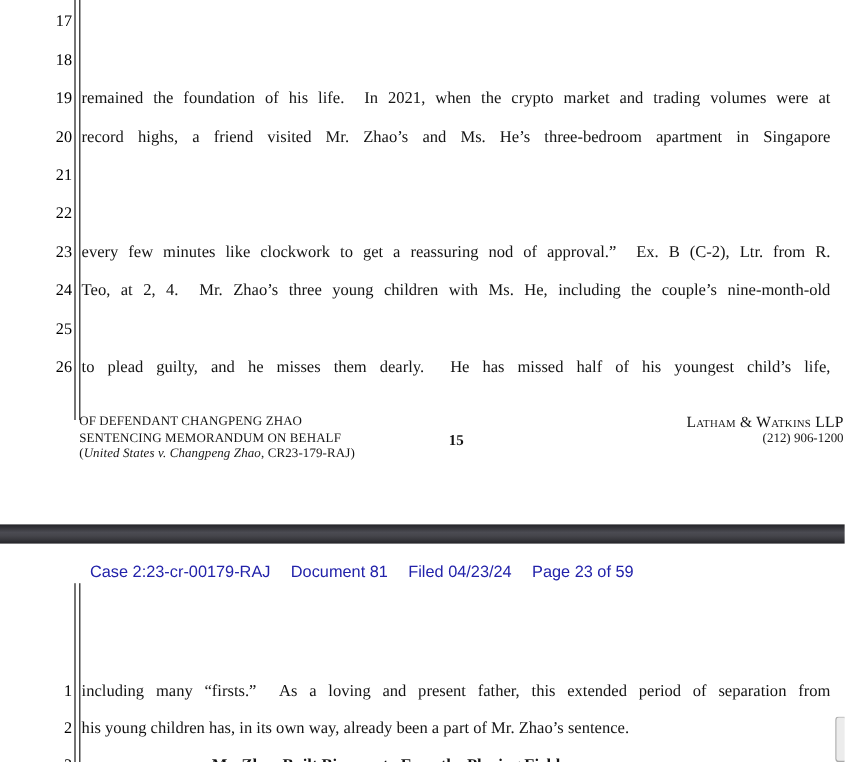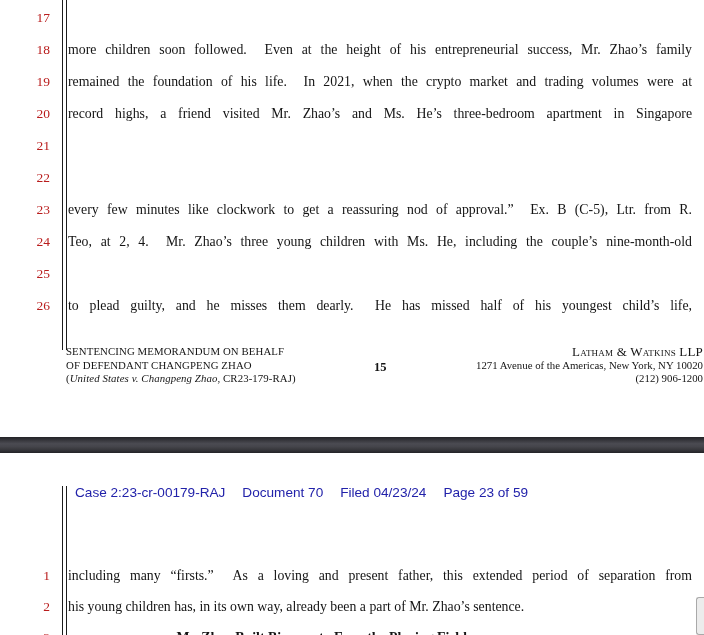--- a/index.html
+++ b/index.html
@@ -12,22 +12,22 @@
   
   .vrule{
     position:absolute;left:62px;width:3.2px;
     border-left:1.4px solid #1c1c1c;border-right:1.4px solid #1c1c1c;
   }
   .vrule.top{top:0;height:350px;}
   .vrule.bottom{top:486px;height:149px;}
 
   .bodyline{position:absolute;left:0;width:704px;height:20px;line-height:20px;}
   .lnum{
-    position:absolute;left:20px;width:30px;text-align:right;
-    font-size:13.5px;color:#b91c1c;
+    position:absolute;left:30px;width:30px;text-align:right;
+    font-size:13.5px;color:#000000;
   }
   .ltext{
     position:absolute;left:68px;width:624px;
     font-size:13.8px;white-space:pre-wrap;
     text-align:justify;text-align-last:justify;
   }
   .ltext.noFill{text-align:right;text-align-last:left;}
   .ltext.indent{text-indent:47px;}
   .ltext.partial{text-align:left;text-align-last:left;padding-left:92px;width:532px;font-weight:bold;}
 
@@ -50,92 +50,90 @@
   .page-gap{
     position:absolute;left:0;top:437px;width:704px;height:16px;
     background:linear-gradient(to bottom,#232327 0%,#4b4b52 42%,#45454b 60%,#35353a 82%,#232327 100%);
   }
 
   
   .stamp{
     position:absolute;left:75px;top:468px;height:18px;line-height:18px;
     font-family:"Liberation Sans","DejaVu Sans",sans-serif;
     font-size:13.6px;color:#2222aa;
-    display:flex;gap:17px;white-space:pre;margin-top:16px;
+    display:flex;gap:17px;white-space:pre;
   }
 
   
   .scroll-sliver{
     position:absolute;left:696px;top:597px;width:8px;height:38px;
     background:#ececec;border:1px solid #a9a9a9;border-right:none;
     border-radius:3px 0 0 3px;box-sizing:border-box;
   }
 </style>
 </head>
 <body>
 
 <div>
   <div class="vrule top"></div>
 
   <div class="bodyline" style="top:8px">
     <span class="lnum">17</span>
   </div>
   <div class="bodyline" style="top:40px">
     <span class="lnum">18</span>
-    <span class="ltext">more children soon followed.  Even at the height of his entrepreneurial success, Mr. Zhao’s family</span>
   </div>
   <div class="bodyline" style="top:72px">
     <span class="lnum">19</span>
     <span class="ltext">remained the foundation of his life.  In 2021, when the crypto market and trading volumes were at</span>
   </div>
   <div class="bodyline" style="top:104px">
     <span class="lnum">20</span>
     <span class="ltext">record highs, a friend visited Mr. Zhao’s and Ms. He’s three-bedroom apartment in Singapore</span>
   </div>
   <div class="bodyline" style="top:136px">
     <span class="lnum">21</span>
   </div>
   <div class="bodyline" style="top:168px">
     <span class="lnum">22</span>
   </div>
   <div class="bodyline" style="top:200px">
     <span class="lnum">23</span>
-    <span class="ltext">every few minutes like clockwork to get a reassuring nod of approval.”  Ex. B (C-5), Ltr. from R.</span>
+    <span class="ltext">every few minutes like clockwork to get a reassuring nod of approval.”  Ex. B (C-2), Ltr. from R.</span>
   </div>
   <div class="bodyline" style="top:232px">
     <span class="lnum">24</span>
     <span class="ltext">Teo, at 2, 4.  Mr. Zhao’s three young children with Ms. He, including the couple’s nine-month-old</span>
   </div>
   <div class="bodyline" style="top:264px">
     <span class="lnum">25</span>
   </div>
   <div class="bodyline" style="top:296px">
     <span class="lnum">26</span>
     <span class="ltext">to plead guilty, and he misses them dearly.  He has missed half of his youngest child’s life,</span>
   </div>
 
   <div class="footer-left">
+    <div>OF DEFENDANT CHANGPENG ZHAO</div>
     <div>SENTENCING MEMORANDUM ON BEHALF</div>
-    <div>OF DEFENDANT CHANGPENG ZHAO</div>
     <div class="cite"><span>(</span><i>United States v. Changpeng Zhao</i><span>, CR23-179-RAJ)</span></div>
   </div>
   <div class="footer-page-number">15</div>
   <div class="footer-right">
     <div class="firm-name">Latham &amp; Watkins LLP</div>
-    <div>1271 Avenue of the Americas, New York, NY 10020</div>
     <div>(212) 906-1200</div>
   </div>
 </div>
 
 <div class="page-gap"></div>
 
 <div>
   <div class="stamp">
     <span>Case 2:23-cr-00179-RAJ</span>
-    <span>Document 70</span>
+    <span>Document 81</span>
     <span>Filed 04/23/24</span>
     <span>Page 23 of 59</span>
   </div>
 
   <div class="vrule bottom"></div>
 
   <div class="bodyline" style="top:566px">
     <span class="lnum">1</span>
     <span class="ltext">including many “firsts.”  As a loving and present father, this extended period of separation from</span>
   </div>

